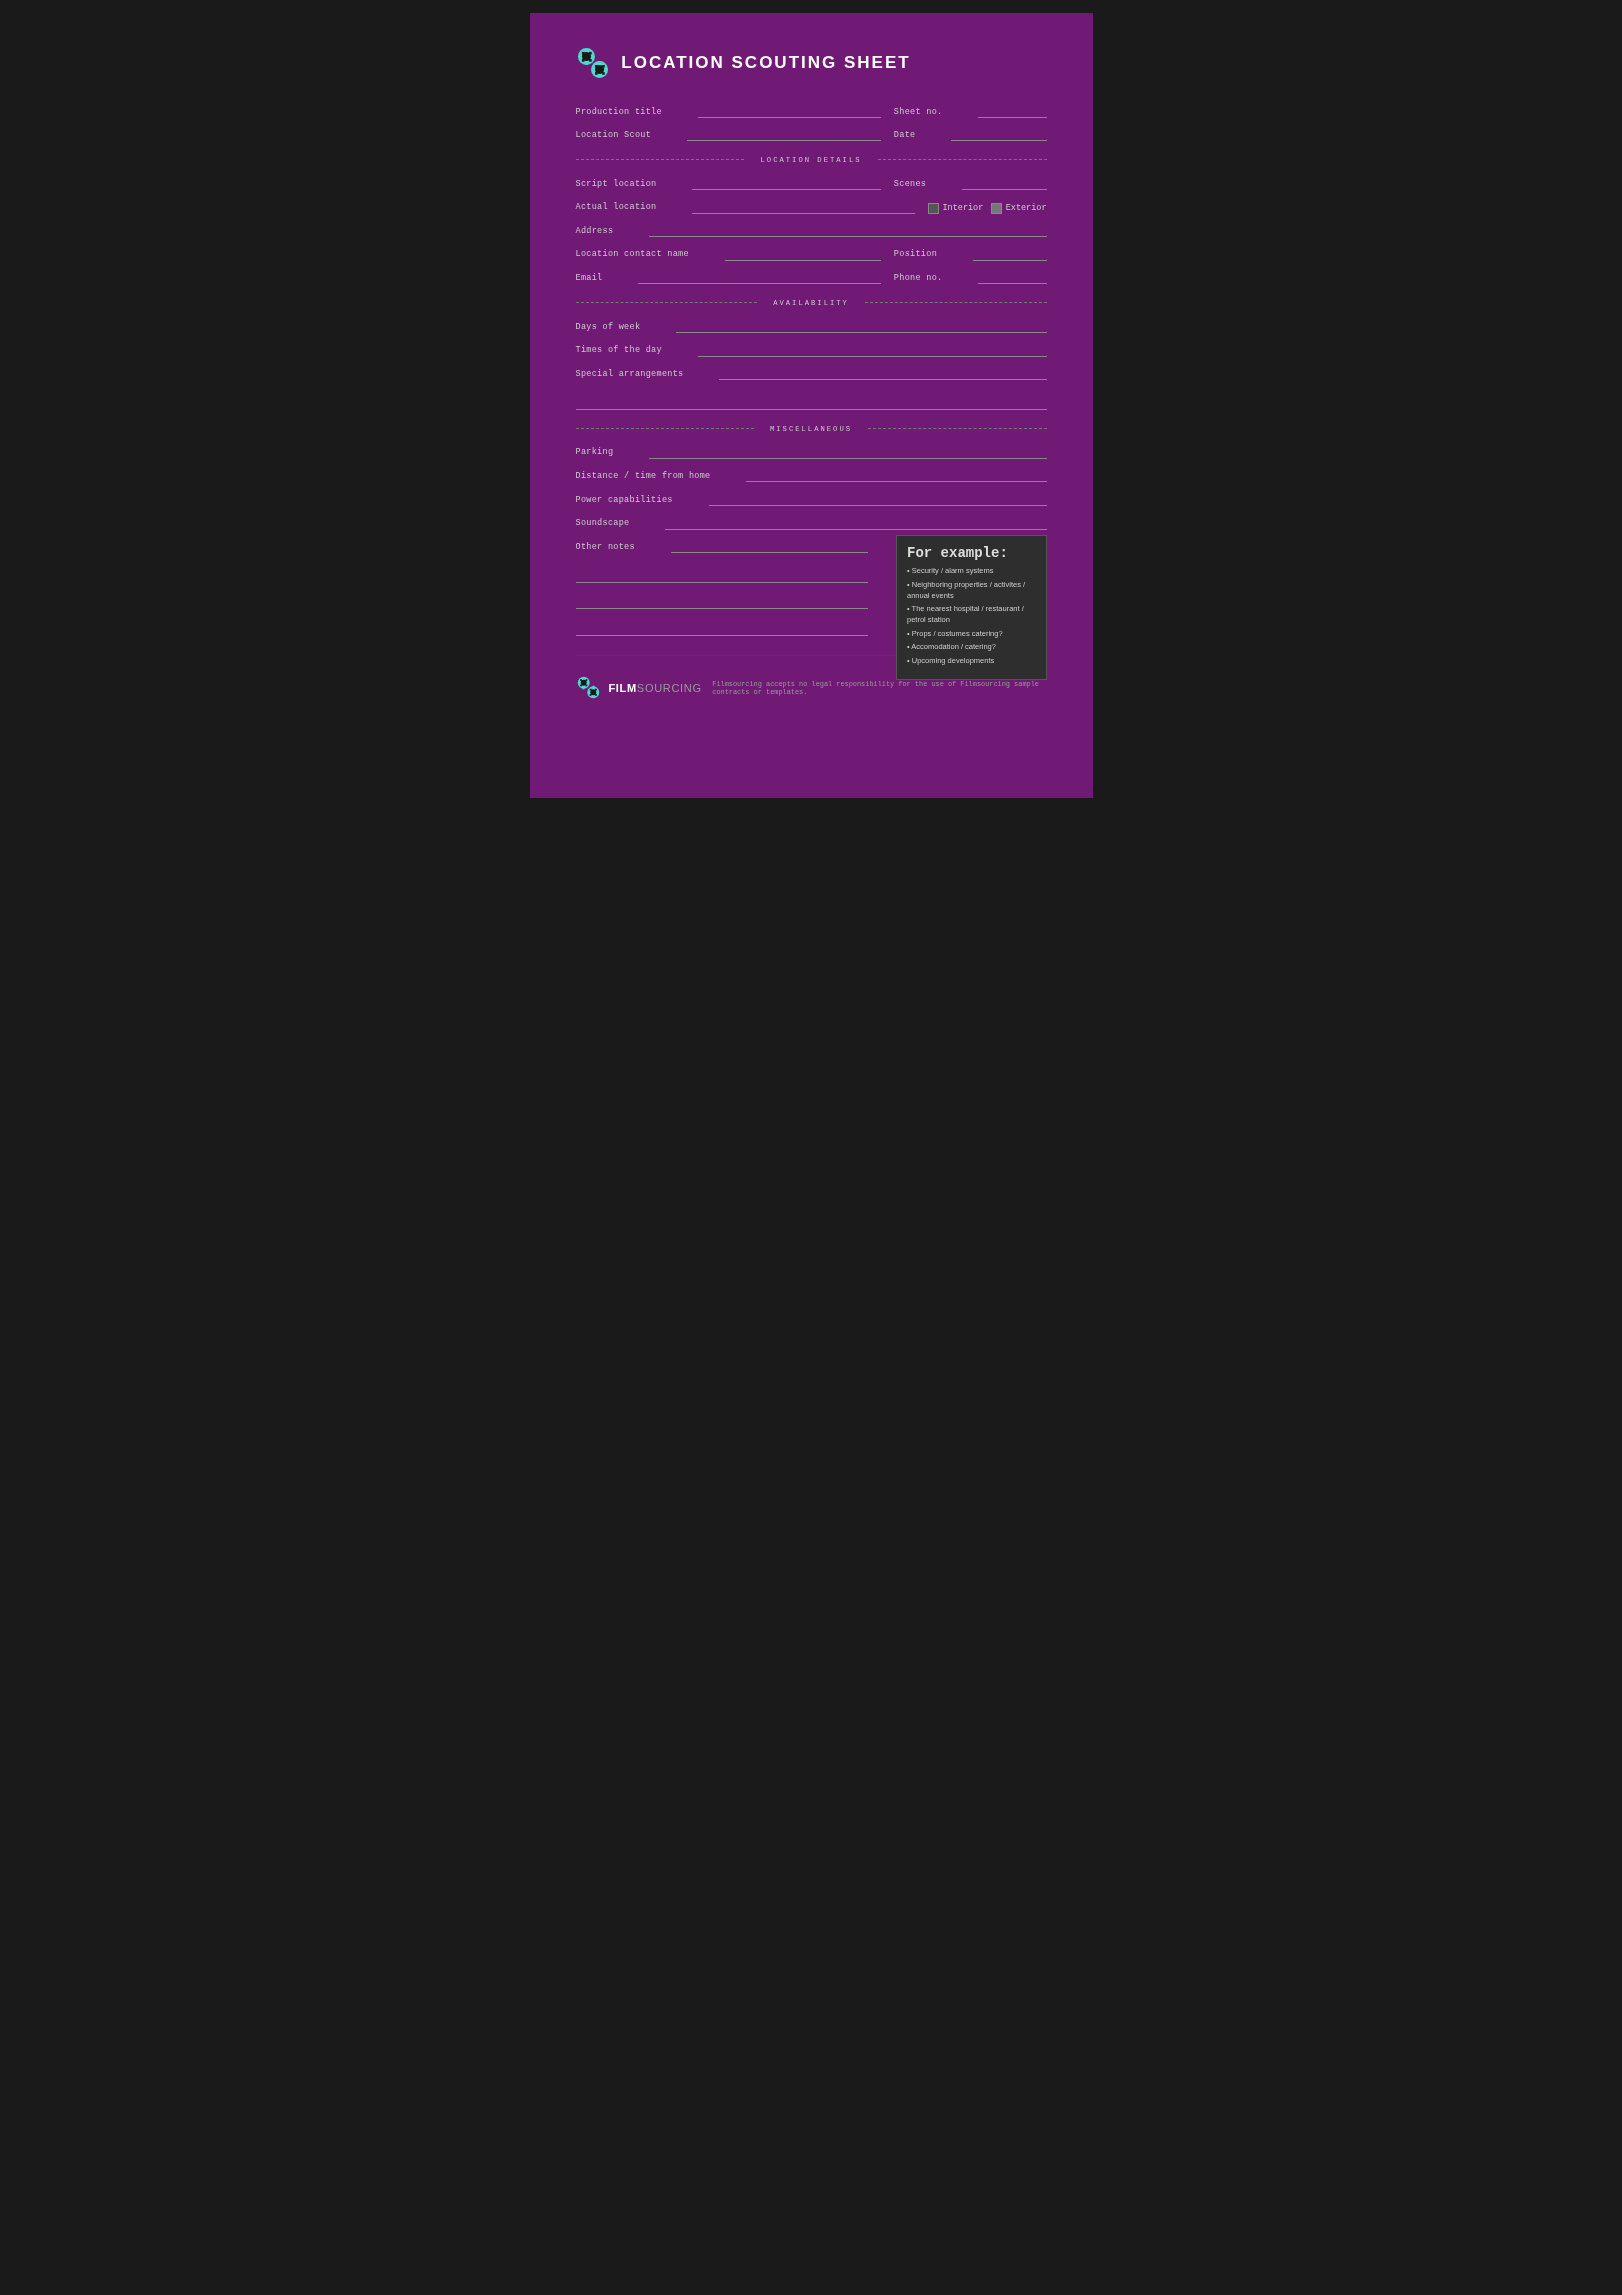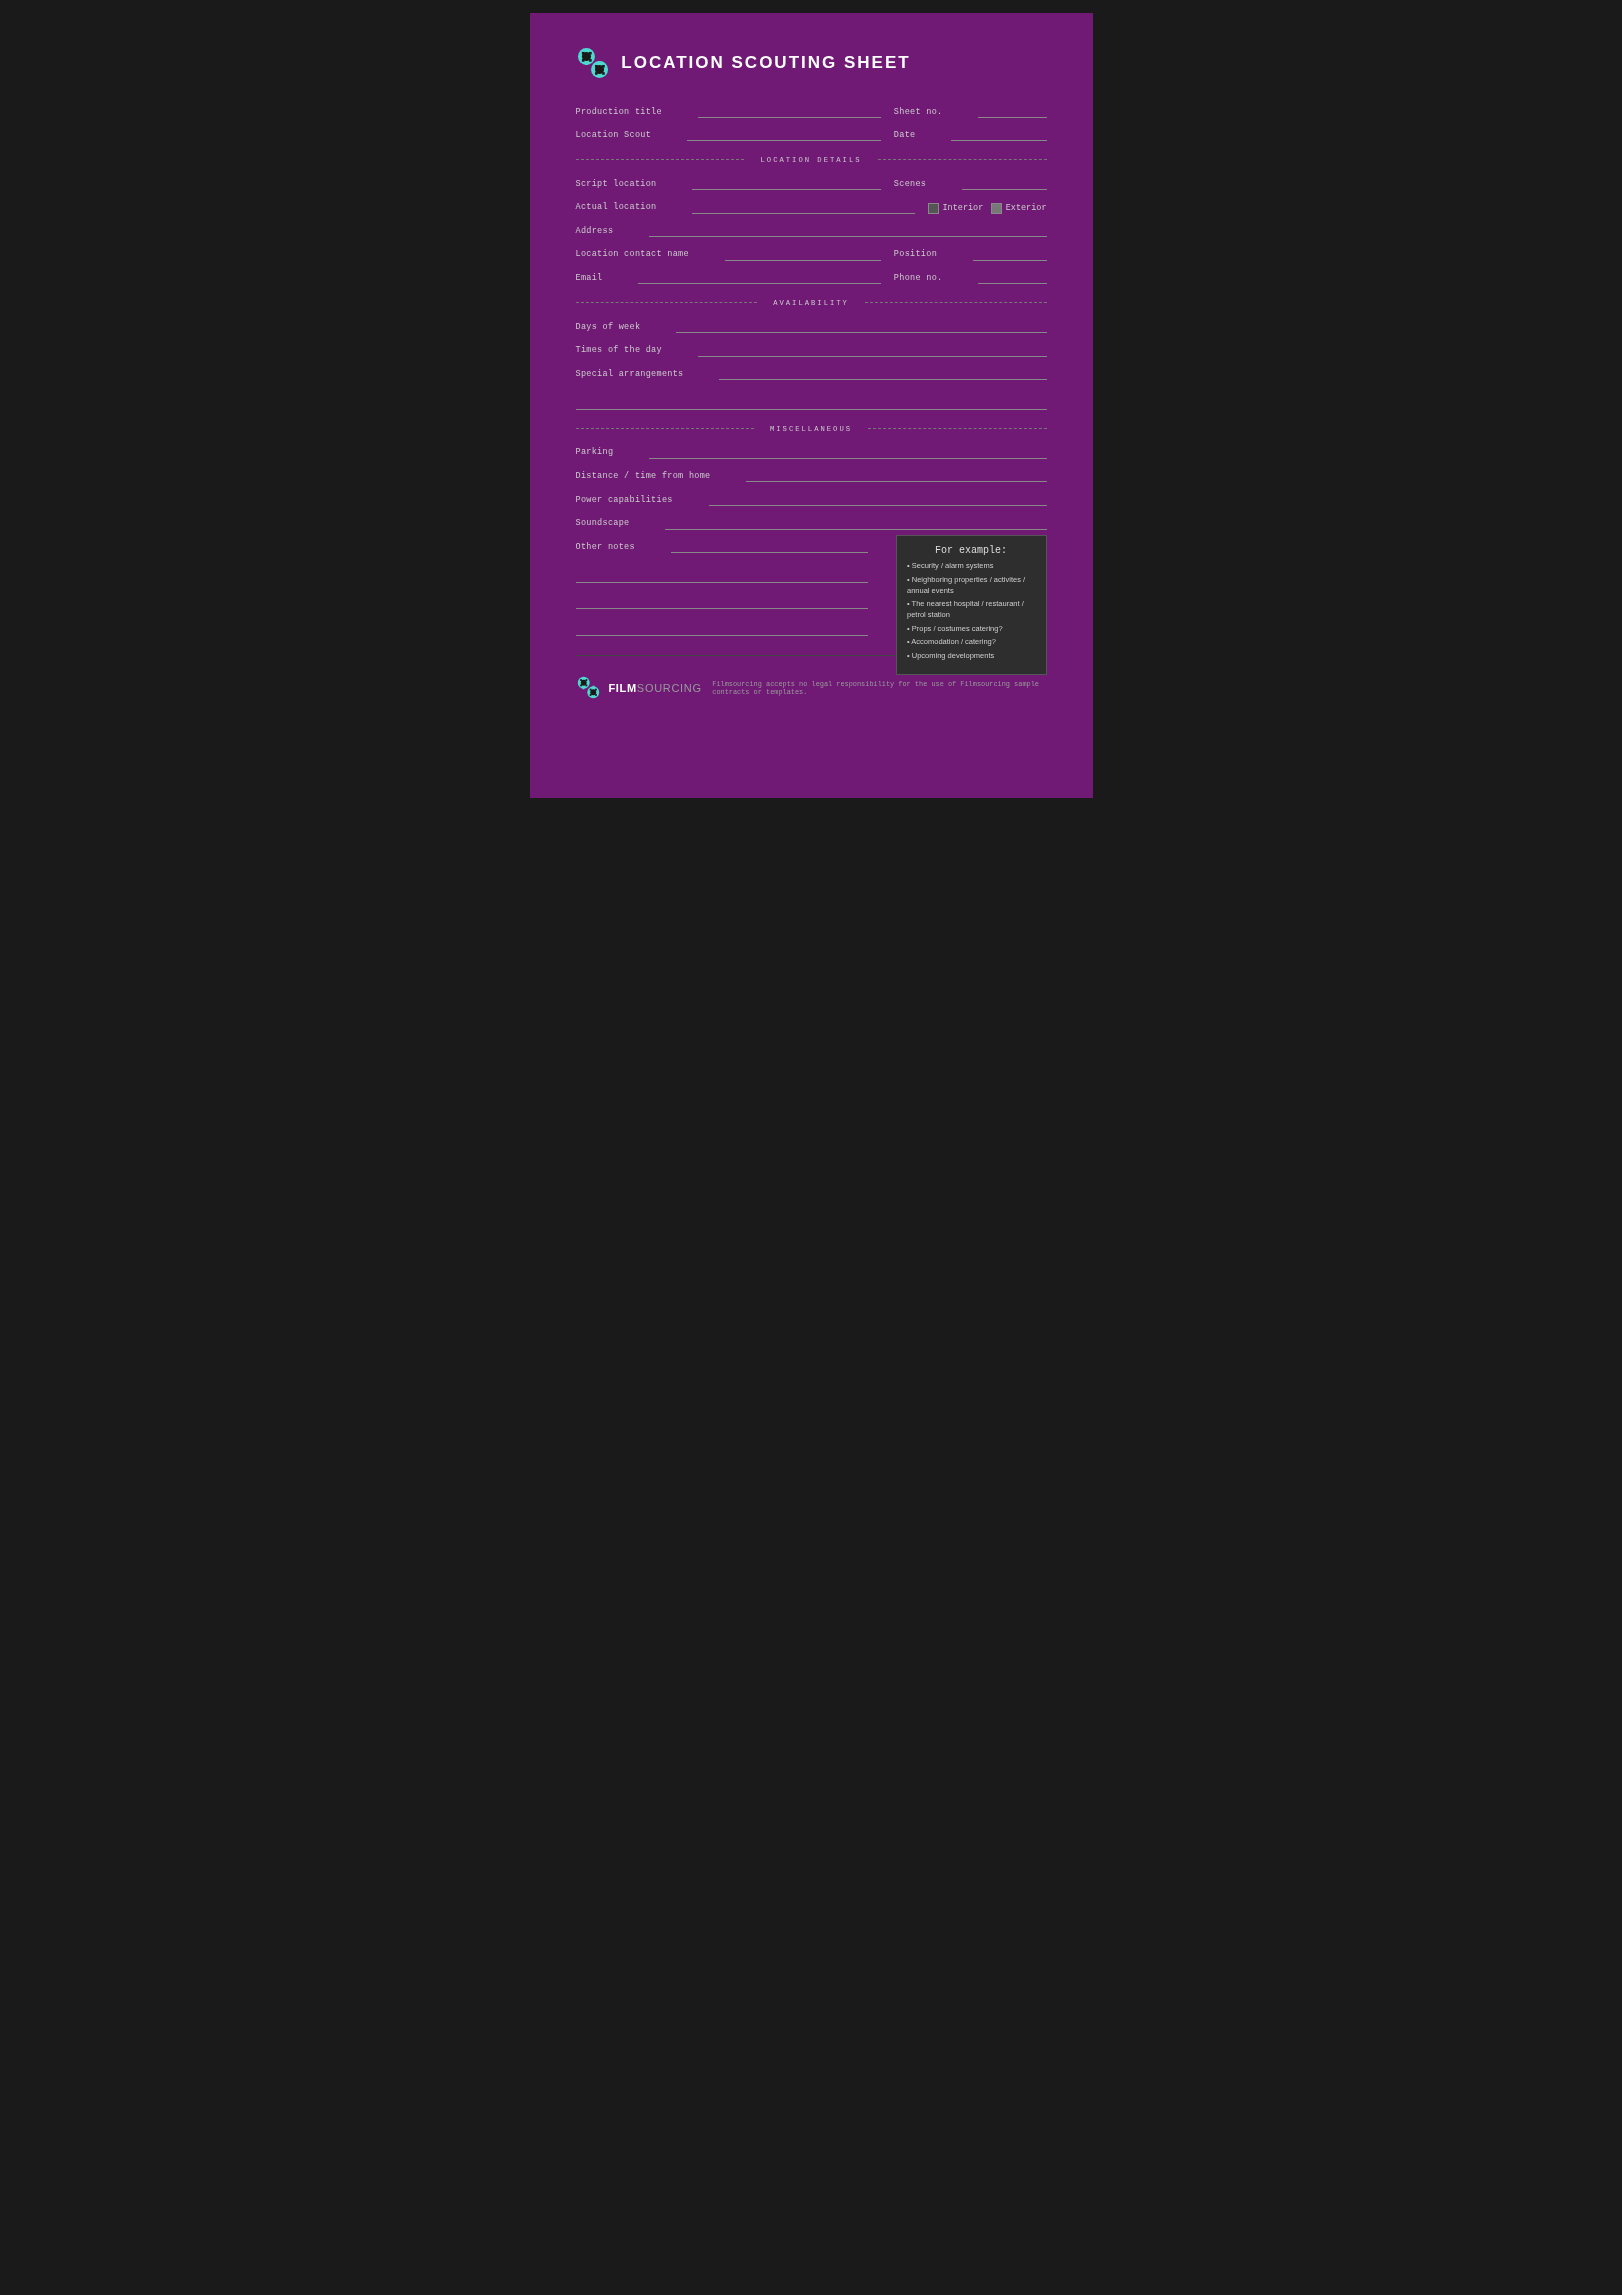--- a/index.html
+++ b/index.html
@@ -132,26 +132,25 @@
     .notes-box {
       position: absolute;
       right: 46px;
       background: #2e2e2e;
       border: 0.7px solid #555;
       padding: 9.2px 10.5px;
       width: 151px;
     }
 
     .notes-title {
-      font-size: 10px;
-      font-weight: normal;
+      font-size: 14px;
+      font-weight: bold;
       color: #dddddd;
       margin-bottom: 5.2px;
       font-family: 'Courier New', Courier, monospace;
-      text-align: center;
     }
 
     .notes-item {
       font-size: 7.5px;
       color: #cccccc;
       margin-bottom: 3.3px;
       line-height: 1.4;
       font-family: Liberation Sans, sans-serif;
     }
 

